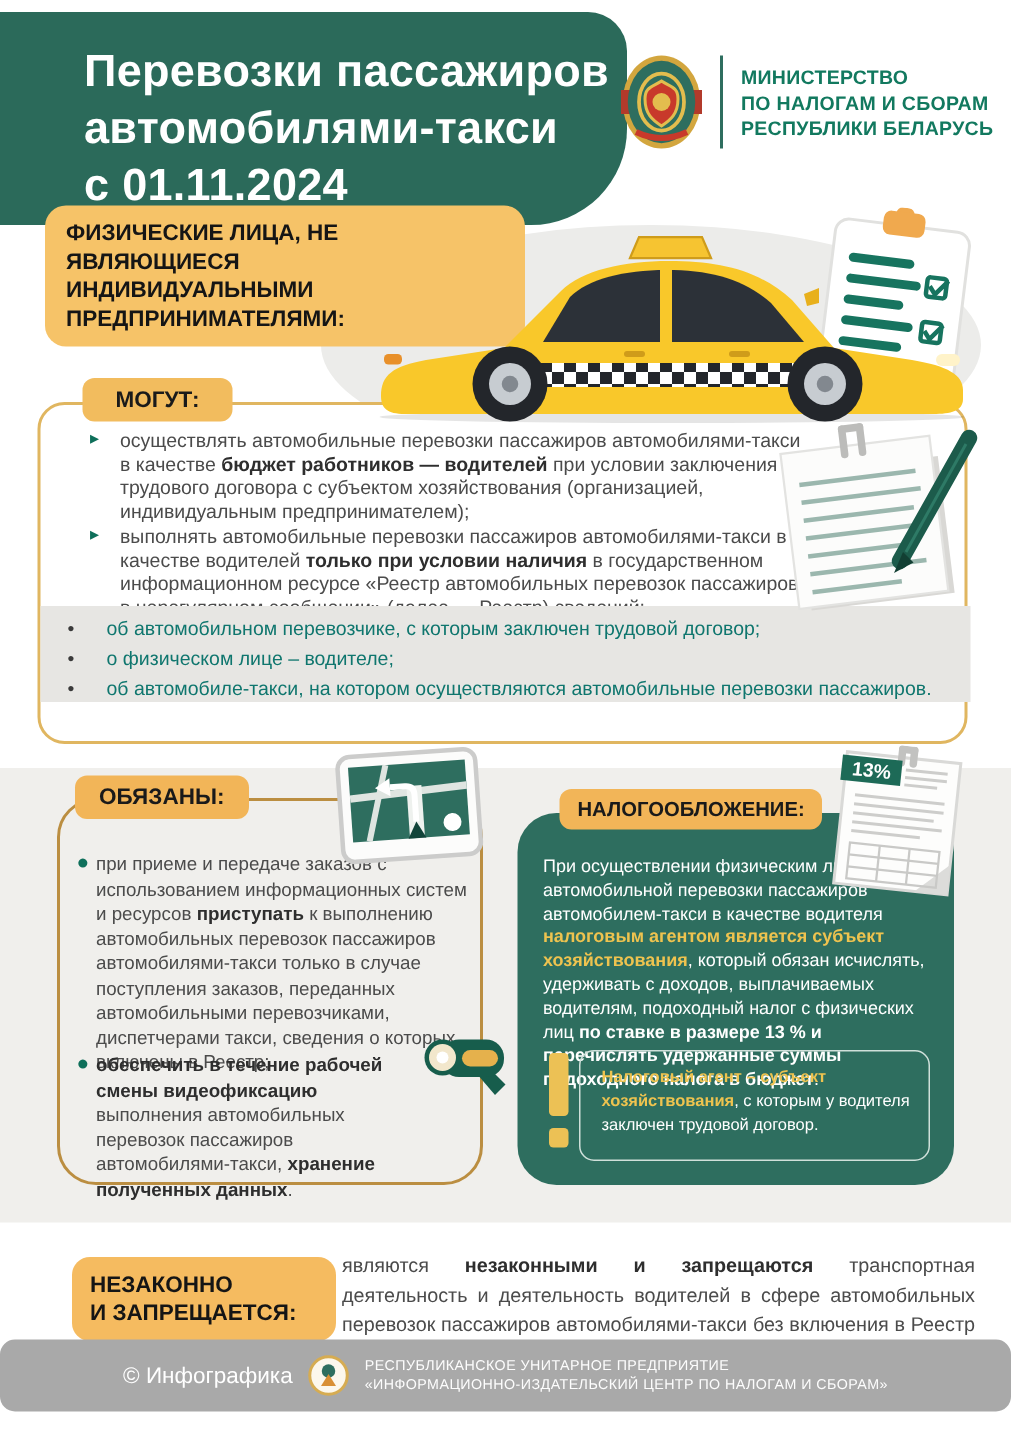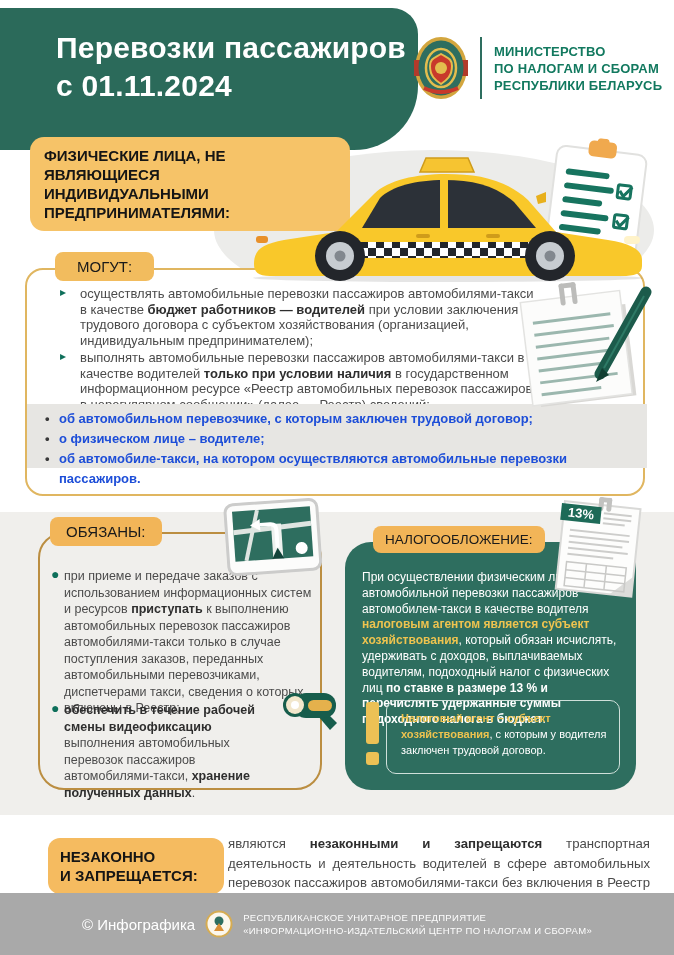--- a/index.html
+++ b/index.html
@@ -15,30 +15,30 @@
   .aud-badge{position:absolute;left:30px;top:137px;width:292px;background:#f6c368;border-radius:14px;
              padding:9px 14px;font-size:15px;font-weight:bold;line-height:19px;color:#151515;z-index:4;}
   
   .stage-ellipse{position:absolute;left:214px;top:150px;width:440px;height:160px;background:#ececea;
                  border-radius:50%;z-index:1;}
   .clipboard{position:absolute;left:545px;top:138px;z-index:2;transform:rotate(7deg);}
   .taxi{position:absolute;left:240px;top:152px;z-index:5;}
   
   .mogut-box{position:absolute;left:25px;top:268px;width:620px;height:228px;background:#fff;
              border:2px solid #e0b660;border-radius:18px;z-index:2;box-sizing:border-box;}
-  .badge{position:absolute;background:#f2bc5e;border-radius:8px;font-weight:normal;color:#1a1a1a;z-index:6;text-align:center;}
+  .badge{position:absolute;background:#f2bc5e;border-radius:8px;font-weight:bold;color:#1a1a1a;z-index:6;text-align:center;}
   .badge-mogut{left:55px;top:252px;padding:6px 22px;font-size:15px;}
   .m-bullet{position:absolute;font-size:13px;line-height:15.5px;color:#4b4b4b;z-index:3;}
   .m-b1{left:80px;top:286px;width:462px;}
   .m-b2{left:80px;top:350px;width:462px;}
   .m-arrow{position:absolute;left:60px;font-size:12px;color:#0e6f5a;z-index:3;}
   .m-a1{top:285px;} .m-a2{top:349px;}
   .registry{position:absolute;left:27px;top:404px;width:620px;height:64px;background:#e7e6e3;z-index:3;
             padding-top:5px;box-sizing:border-box;}
-  .reg-item{position:relative;padding-left:32px;font-size:13px;font-weight:bold;color:#1d4ed8;line-height:20px;}
+  .reg-item{position:relative;padding-left:44px;font-size:13px;font-weight:normal;color:#0f766e;line-height:20px;}
   .reg-item::before{content:"•";position:absolute;left:18px;color:#3a3a3a;}
   .m-footnote{position:absolute;left:46px;top:473px;width:584px;font-size:14px;color:#555;z-index:3;}
   .docpen{position:absolute;left:508px;top:276px;z-index:4;}
   
   .mid{position:absolute;left:0;top:512px;width:674px;height:303px;background:#f0efec;z-index:0;}
   .oblig-box{position:absolute;left:38px;top:532px;width:284px;height:258px;border:2px solid #bb8e41;
              border-radius:26px;z-index:2;box-sizing:border-box;}
   .badge-oblig{left:50px;top:517px;padding:6px 16px;font-size:15px;background:#f2b558;}
   .navigator{position:absolute;left:225px;top:500px;z-index:6;transform:rotate(-4deg);}
   .o-bullet{position:absolute;font-size:12.5px;line-height:16.5px;color:#4b4b4b;z-index:3;}
@@ -59,41 +59,42 @@
   .excl-dot{position:absolute;left:366px;top:752px;width:13px;height:13px;background:#ecc155;border-radius:3px;z-index:4;}
   .tax-note{position:absolute;left:386px;top:700px;width:234px;height:74px;border:1.5px solid #cfe0da;
             border-radius:10px;z-index:3;box-sizing:border-box;padding:9px 10px 0 14px;
             font-size:11px;line-height:16px;color:#fff;}
   
   .illegal-badge{position:absolute;left:48px;top:838px;width:152px;background:#f5bb60;border-radius:12px;
                  padding:9px 12px;font-size:15px;font-weight:bold;line-height:19px;color:#151515;z-index:2;}
   .illegal-par{position:absolute;left:228px;top:834px;width:422px;font-size:13.2px;line-height:19.5px;
                color:#4b4b4b;text-align:justify;z-index:2;}
   
-  .footer{position:absolute;left:0;top:893px;width:674px;height:62px;background:#a9a9a9;display:flex;
-          align-items:center;justify-content:center;gap:10px;z-index:2;}
+  .footer{position:absolute;left:0;top:893px;width:674px;height:48px;background:#a9a9a9;display:flex;
+          align-items:center;justify-content:center;gap:10px;z-index:2;border-radius:10px;}
   .foot-copy{font-size:15px;color:#fff;}
   .foot-org{font-size:9.5px;line-height:13px;color:#fdfdfd;letter-spacing:.3px;}
   
   .s-b{font-weight:bold;color:#2e2e2e;}
   .s-gold{font-weight:bold;color:#eec34f;}
   .s-wb{font-weight:bold;}
 </style>
 </head>
 <body>
 
 <div class="page">
 
   <div class="mid"></div>
 
   <div class="stage-ellipse"></div>
 
   <div class="hdr">
     <div class="hdr-title">
       <div>Перевозки пассажиров</div>
+      <div>автомобилями-такси</div>
       <div>с 01.11.2024</div>
     </div>
   </div>
 
   <div class="ministry">
     <svg width="54" height="64" viewBox="0 0 54 64">
       <ellipse cx="27" cy="32" rx="26" ry="31" fill="#d3a63e"></ellipse>
       <rect x="0" y="24" width="7" height="16" fill="#b23a2b"></rect>
       <rect x="47" y="24" width="7" height="16" fill="#b23a2b"></rect>
       <ellipse cx="27" cy="32" rx="22.5" ry="27.5" fill="#2e6e5f"></ellipse>

